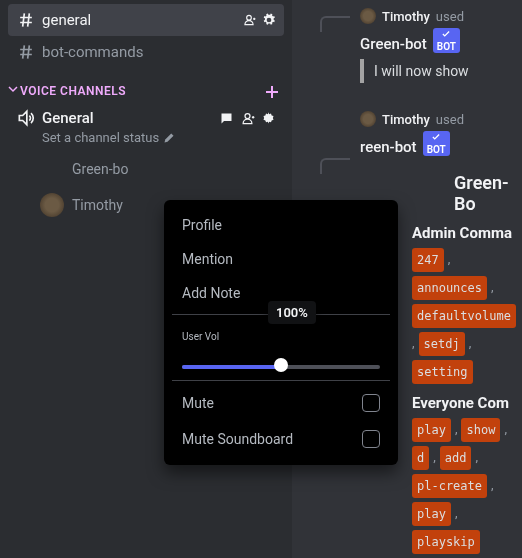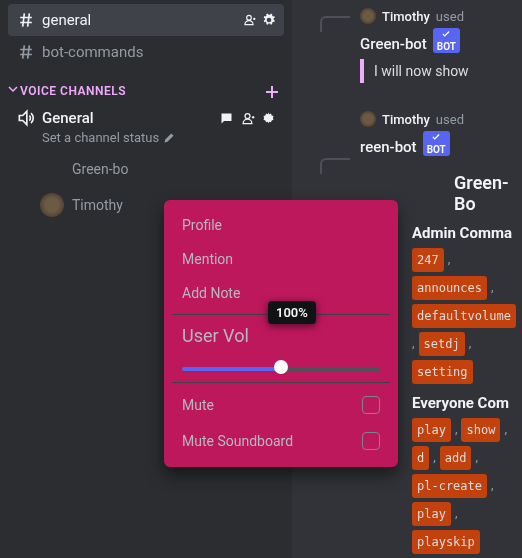--- a/index.html
+++ b/index.html
@@ -40,38 +40,38 @@
 .reply-header .mini-av { width: 16px; height: 16px; border-radius: 50%; }
 .reply-header .ruser { color: #f2f3f5; font-weight: 500; }
 
 .msg { display: flex; gap: 12px; margin: 4px 0 16px 8px; }
 .msg .av { width: 40px; height: 40px; border-radius: 50%; flex-shrink: 0; }
 .msg .body { flex: 1; }
 .msg .name-row { display: flex; align-items: flex-end; gap: 6px; }
 .msg .mname { color: #f2f3f5; font-weight: 500; font-size: 15px; }
 .bot-tag { background: #5865f2; color: #fff; font-size: 10px; font-weight: 600; padding: 1px 4px; border-radius: 3px; display: flex; align-items: center; gap: 2px; flex-direction: column; }
 .bot-tag svg { width: 10px; height: 10px; fill: #fff; }
-.embed-bar { border-left: 4px solid #f0abfc; padding: 4px 0 4px 10px; margin-top: 6px; font-size: 14px; color: #dbdee1; }
+.embed-bar { border-left: 4px solid #a3a3a3; padding: 4px 0 4px 10px; margin-top: 6px; font-size: 14px; color: #dbdee1; }
 
 .detail-block { margin-left: 8px; }
 .detail-block .drow { display: flex; align-items: center; gap: 10px; margin-bottom: 8px; }
 .detail-block .dav { width: 36px; height: 36px; border-radius: 50%; }
 .detail-block .dname { color: #f2f3f5; font-weight: 600; font-size: 18px; }
 .detail-block h4 { color: #f2f3f5; font-size: 15px; font-weight: 700; margin: 10px 0 6px; }
 .codelist { display: flex; flex-wrap: wrap; gap: 4px; font-size: 13px; line-height: 22px; }
 .codelist code { background: #c2410c; padding: 1px 5px; border-radius: 3px; color: #dbdee1; font-family: Consolas, Monaco, monospace; font-size: 12px; }
 .codelist .sep { color: #949ba4; }
 
-.context-menu { position: absolute; left: 164px; top: 200px; width: 234px; background: #be185d; border-radius: 6px; padding: 8px; z-index: 100; box-shadow: 0 8px 16px rgba(0,0,0,0.5); }
+.context-menu { position: absolute; left: 164px; top: 200px; width: 234px; background: #000000; border-radius: 6px; padding: 8px; z-index: 100; box-shadow: 0 8px 16px rgba(0,0,0,0.5); }
 .menu-item { padding: 9px 10px; color: #b5bac1; font-size: 14px; border-radius: 4px; cursor: pointer; display: flex; align-items: center; justify-content: space-between; }
 .menu-sep { height: 1px; background: #3f4147; margin: 4px 0; }
 .menu-check { width: 18px; height: 18px; border: 1.5px solid #80848e; border-radius: 4px; }
 
 .volume-block { padding: 6px 10px; position: relative; }
-.volume-block .vlabel { color: #b5bac1; font-size: 18px; }
+.volume-block .vlabel { color: #b5bac1; font-size: 10px; }
 .vol-tooltip { position: absolute; top: -18px; left: 96px; background: #111214; color: #f2f3f5; font-size: 13px; font-weight: 600; padding: 4px 8px; border-radius: 4px; box-shadow: 0 2px 8px rgba(0,0,0,0.6); }
 .slider { position: relative; height: 8px; margin-top: 18px; }
 .slider .track { position: absolute; top: 3px; height: 4px; width: 100%; background: #4e5058; border-radius: 2px; }
 .slider .fill { position: absolute; top: 3px; height: 4px; background: #5865f2; border-radius: 2px; width: 50%; }
 .slider .thumb { position: absolute; top: -4px; left: 50%; width: 14px; height: 14px; background: #fff; border-radius: 50%; margin-left: -7px; cursor: grab; }
 </style>
 </head>
 <body>
 
 <div class="sidebar">

